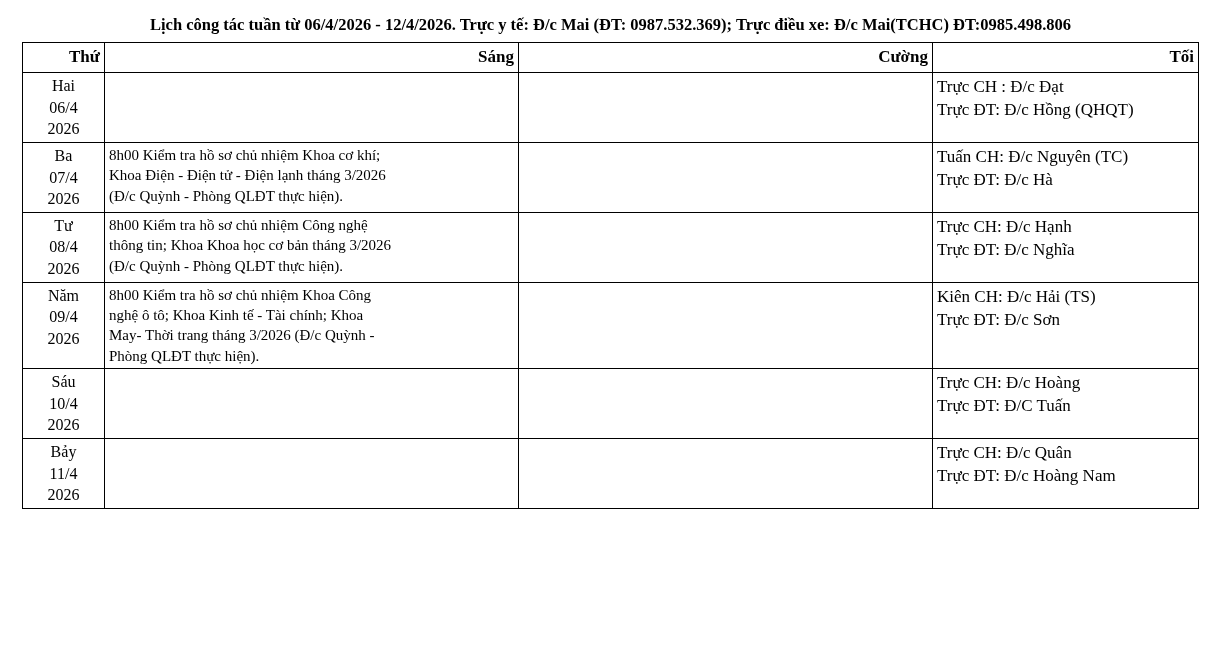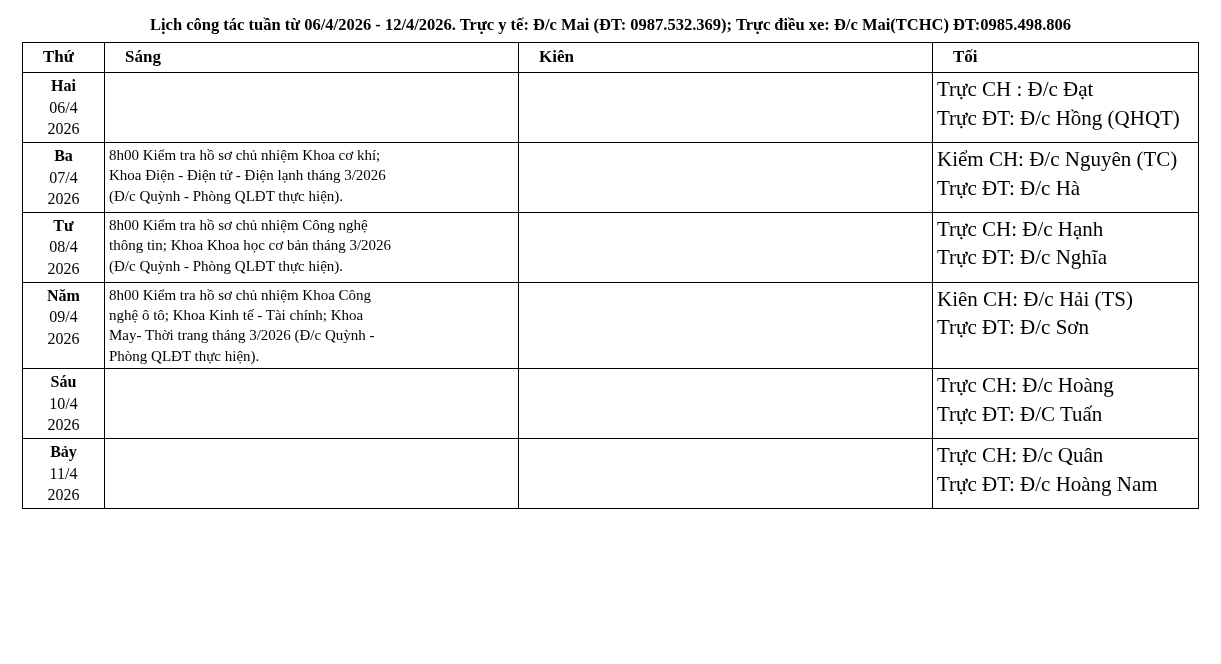--- a/index.html
+++ b/index.html
@@ -37,58 +37,58 @@
     width: 1176px;
     table-layout: fixed;
   }
   table.schedule th,
   table.schedule td {
     border: 1px solid #000000;
     vertical-align: top;
     padding: 2px 4px;
   }
   table.schedule th {
-    text-align: left;
+    text-align: right;
     font-weight: bold;
     font-size: 17px;
     padding: 4px 4px 5px 20px;
   }
   col.c-day { width: 82px; }
   col.c-morning { width: 414px; }
   col.c-afternoon { width: 414px; }
   col.c-evening { width: 266px; }
 
   td.day-cell {
     text-align: center;
     font-size: 16px;
     line-height: 1.35;
     padding-top: 5px;
   }
   td.day-cell .dow {
-    font-weight: bold;
+    font-weight: normal;
     display: block;
   }
   td.day-cell .date {
     display: block;
   }
   td.day-cell .year {
     display: block;
     font-family: Liberation Serif, serif;
   }
   td.content-cell {
     font-size: 15px;
     line-height: 1.36;
     padding: 5px 6px 4px 8px;
   }
   td.content-cell .line {
     display: block;
     white-space: nowrap;
   }
   td.evening-cell {
-    font-size: 21px;
+    font-size: 17px;
     line-height: 1.36;
     padding: 5px 6px 4px 8px;
   }
   td.evening-cell .line {
     display: block;
     white-space: nowrap;
   }
 </style>
 </head>
 <body>
@@ -103,21 +103,21 @@
     <colgroup>
       <col class="c-day">
       <col class="c-morning">
       <col class="c-afternoon">
       <col class="c-evening">
     </colgroup>
     <thead>
       <tr>
         <th>Thứ</th>
         <th>Sáng</th>
-        <th>Kiên</th>
+        <th>Cường</th>
         <th>Tối</th>
       </tr>
     </thead>
     <tbody>
         <tr>
           <td class="day-cell">
             <span class="dow">Hai</span>
             <span class="date">06/4</span>
             <span class="year">2026</span>
           </td>
@@ -134,21 +134,21 @@
             <span class="date">07/4</span>
             <span class="year">2026</span>
           </td>
           <td class="content-cell">
             <span class="line">8h00 Kiểm tra hồ sơ chủ nhiệm Khoa cơ khí;</span>
             <span class="line">Khoa Điện - Điện tử - Điện lạnh tháng 3/2026</span>
             <span class="line">(Đ/c Quỳnh - Phòng QLĐT thực hiện).</span>
           </td>
           <td class="content-cell"></td>
           <td class="evening-cell">
-            <span class="line">Kiểm CH: Đ/c Nguyên (TC)</span>
+            <span class="line">Tuấn CH: Đ/c Nguyên (TC)</span>
             <span class="line">Trực ĐT: Đ/c Hà</span>
           </td>
         </tr>
         <tr>
           <td class="day-cell">
             <span class="dow">Tư</span>
             <span class="date">08/4</span>
             <span class="year">2026</span>
           </td>
           <td class="content-cell">

